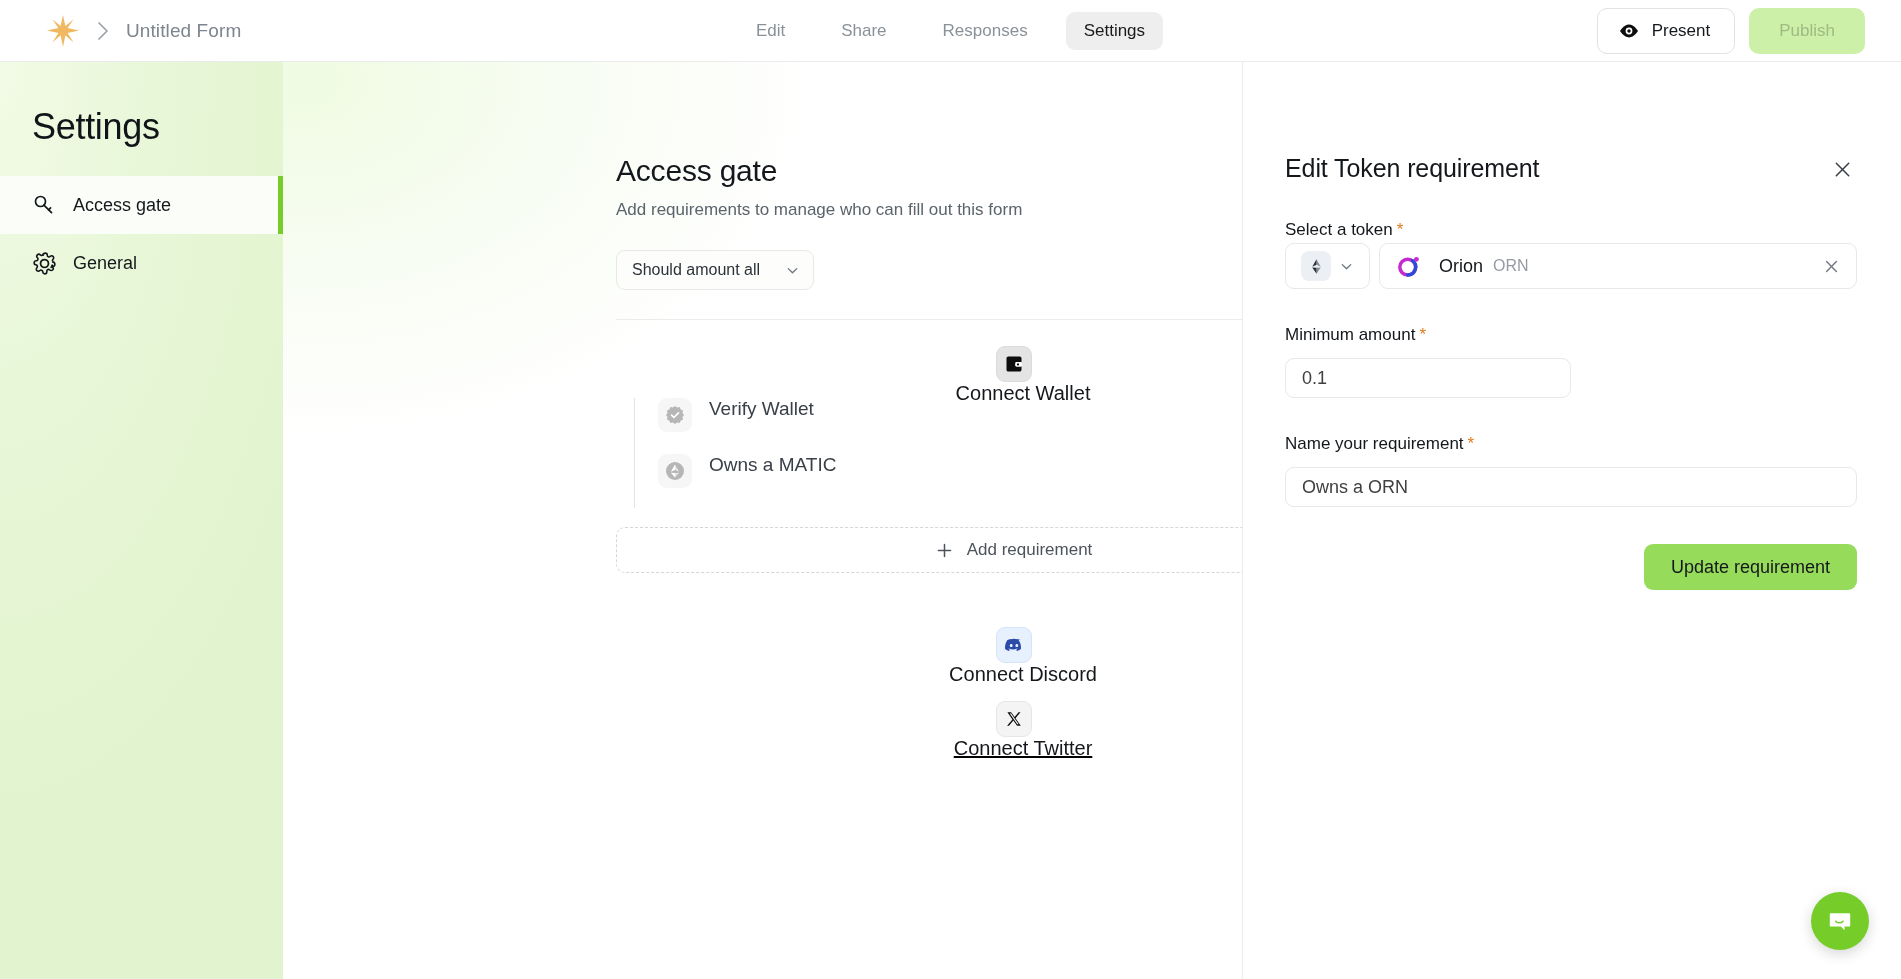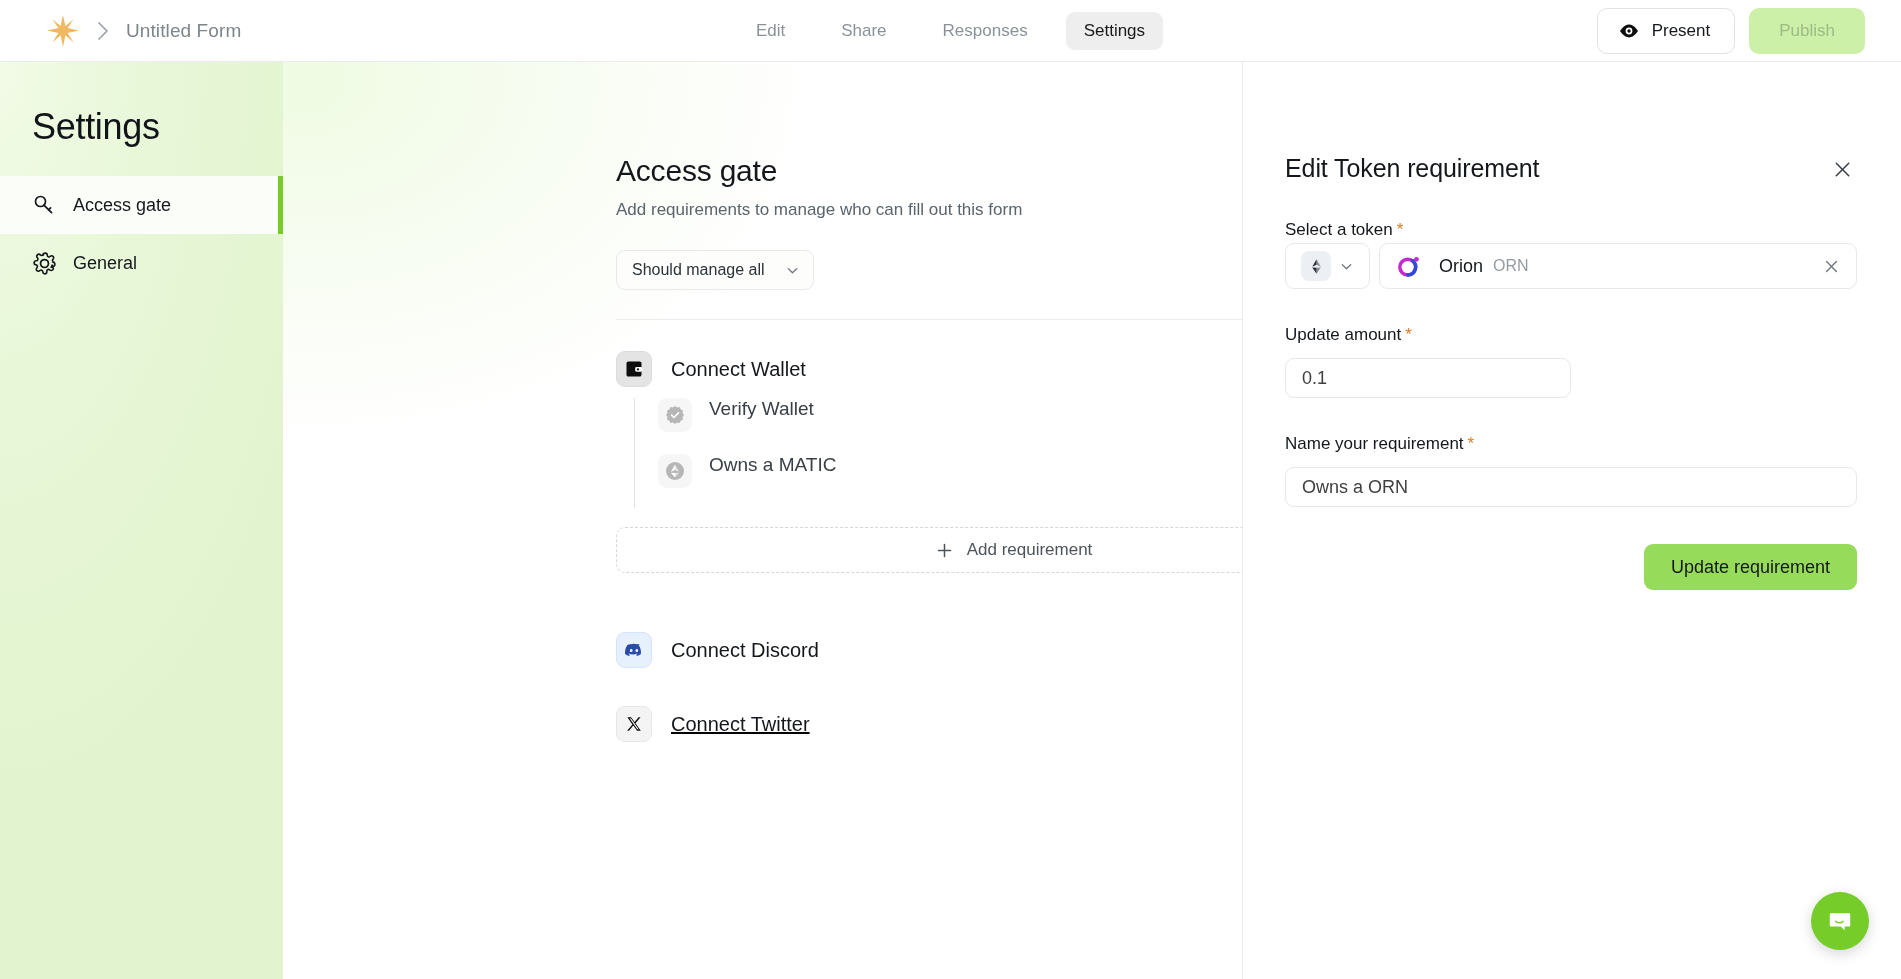--- a/index.html
+++ b/index.html
@@ -97,21 +97,21 @@
     display: flex; align-items: center; justify-content: space-between;
     padding: 0 13px 0 15px;
     border: 1px solid #e8e8e8; border-radius: 9px; background: #fdfefc;
     font-size: 16px; color: #2c3238; cursor: pointer;
   }
 
   .divider { width: 795px; height: 1px; background: #ececec; margin-top: 29px; }
 
   .req-group { width: 795px; margin-top: 26px; position: relative; }
 
-  .req-row { display: flex; align-items: center; height: 46px; }
+  .req-row { display: flex; align-items: center; height: 46px; flex-direction: column; }
   .req-icon-box {
     width: 36px; height: 36px; border-radius: 9px;
     display: flex; align-items: center; justify-content: center;
     flex: 0 0 36px;
   }
   .icon-wallet { background: #e4e4e4; border: 1px solid #dcdcdc; }
   .icon-discord { background: #e7f0fd; border: 1px solid #d4e4fb; }
   .icon-twitter { background: #f4f4f4; border: 1px solid #e6e6e6; }
   .req-label { font-size: 20px; color: #14181c; margin-left: 19px; }
 
@@ -265,21 +265,21 @@
         </span>
         <span>General</span>
       </div>
     </div>
 
     <div class="main">
       <div class="page-h1">Access gate</div>
       <div class="page-sub">Add requirements to manage who can fill out this form</div>
 
       <div class="satisfy-select">
-        <span>Should manage all</span>
+        <span>Should amount all</span>
         <span style="display:flex;">
           <svg width="15" height="15" viewBox="0 0 16 16">
               <path d="M3.5 6 L8 10.5 L12.5 6" stroke="#6f767d" stroke-width="1.5" fill="none" stroke-linecap="round" stroke-linejoin="round"></path>
             </svg>
         </span>
       </div>
 
       <div class="divider"></div>
 
       <div class="req-group">
@@ -400,21 +400,21 @@
               <svg width="17" height="17" viewBox="0 0 18 18">
                   <path d="M3.8 3.8 L14.2 14.2 M14.2 3.8 L3.8 14.2" stroke="#6f767d" stroke-width="1.45" stroke-linecap="round"></path>
                 </svg>
             </button>
           </div>
         </div>
       </div>
 
       <div class="field">
         <div class="field-label">
-          <span>Update amount</span><span class="req-star">*</span>
+          <span>Minimum amount</span><span class="req-star">*</span>
         </div>
         <div class="text-input narrow" placeholder="0">0.1</div>
       </div>
 
       <div class="field">
         <div class="field-label">
           <span>Name your requirement</span><span class="req-star">*</span>
         </div>
         <div class="text-input" placeholder="Name your requirement">Owns a ORN</div>
       </div>

